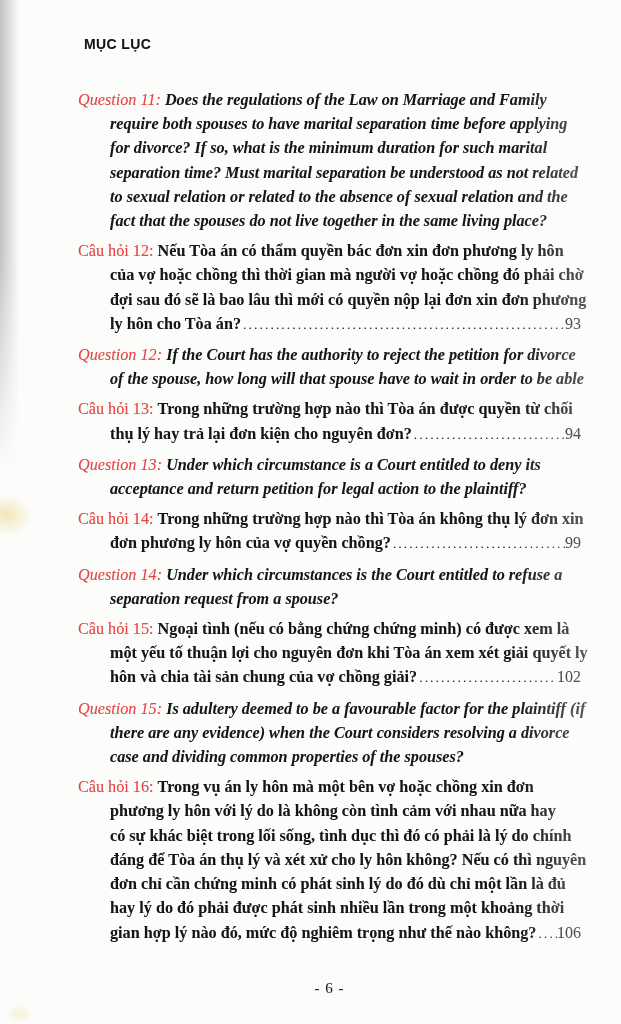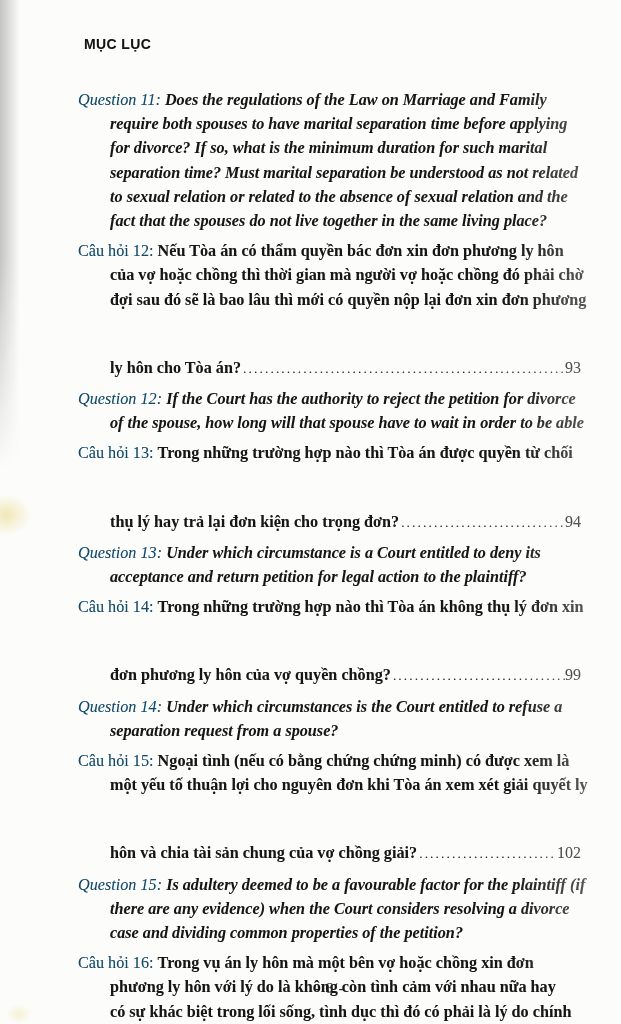--- a/index.html
+++ b/index.html
@@ -38,23 +38,23 @@
   }
   .toc {
     position:absolute; left:78px; top:88px; width:503px;
     text-shadow:0 0 0.6px rgba(40,40,40,0.25);
   }
   .entry { margin-bottom:6px; }
   .entry.en { font-style:italic; }
   .line { line-height:24.2px; font-size:16.2px; white-space:nowrap; }
   .line:not(.first) { padding-left:32px; }
   .line.leader { display:flex; align-items:baseline; }
-  .label { font-weight:normal; color:#0c4a6e; }
+  .label { font-weight:normal; color:#ef4444; }
   .txt { font-weight:bold; color:#161616; }
-  .line.leader .txt { flex:0 0 auto;margin-top:44px; }
+  .line.leader .txt { flex:0 0 auto; }
   .dots {
     flex:1 1 auto; min-width:0; overflow:hidden; white-space:nowrap;
     font-style:normal; font-weight:normal; font-size:13.5px;
     letter-spacing:2.1px; color:#2c2c2c; padding:0 3px 0 2px;
   }
   .dots::after { content:"...................................................................................................................................................................."; }
   .pg { flex:0 0 auto; font-style:normal; font-weight:normal; font-size:16px; color:#1b1b1b; }
   .footer {
     position:absolute; left:78px; top:980px; width:503px; text-align:center;
     font-size:15px; letter-spacing:1px; color:#1d1d1d;
@@ -88,21 +88,21 @@
           <span class="pg">93</span>
         </div>
       </div>
       <div class="entry en">
         <div class="line first"><span class="label">Question 12:&nbsp;</span><span class="txt">If the Court has the authority to reject the petition for divorce</span></div>
         <div class="line"><span class="txt">of the spouse, how long will that spouse have to wait in order to be able</span></div>
       </div>
       <div class="entry vi">
         <div class="line first"><span class="label">Câu hỏi 13:&nbsp;</span><span class="txt">Trong những trường hợp nào thì Tòa án được quyền từ chối</span></div>
         <div class="line leader">
-          <span class="txt">thụ lý hay trả lại đơn kiện cho trọng đơn?</span>
+          <span class="txt">thụ lý hay trả lại đơn kiện cho nguyên đơn?</span>
           <span class="dots"></span>
           <span class="pg">94</span>
         </div>
       </div>
       <div class="entry en">
         <div class="line first"><span class="label">Question 13:&nbsp;</span><span class="txt">Under which circumstance is a Court entitled to deny its</span></div>
         <div class="line"><span class="txt">acceptance and return petition for legal action to the plaintiff?</span></div>
       </div>
       <div class="entry vi">
         <div class="line first"><span class="label">Câu hỏi 14:&nbsp;</span><span class="txt">Trong những trường hợp nào thì Tòa án không thụ lý đơn xin</span></div>
@@ -121,21 +121,21 @@
         <div class="line"><span class="txt">một yếu tố thuận lợi cho nguyên đơn khi Tòa án xem xét giải quyết ly</span></div>
         <div class="line leader">
           <span class="txt">hôn và chia tài sản chung của vợ chồng giải? </span>
           <span class="dots"></span>
           <span class="pg">102</span>
         </div>
       </div>
       <div class="entry en">
         <div class="line first"><span class="label">Question 15:&nbsp;</span><span class="txt">Is adultery deemed to be a favourable factor for the plaintiff (if</span></div>
         <div class="line"><span class="txt">there are any evidence) when the Court considers resolving a divorce</span></div>
-        <div class="line"><span class="txt">case and dividing common properties of the petition?</span></div>
+        <div class="line"><span class="txt">case and dividing common properties of the spouses?</span></div>
       </div>
       <div class="entry vi">
         <div class="line first"><span class="label">Câu hỏi 16:&nbsp;</span><span class="txt">Trong vụ án ly hôn mà một bên vợ hoặc chồng xin đơn</span></div>
         <div class="line"><span class="txt">phương ly hôn với lý do là không còn tình cảm với nhau nữa hay</span></div>
         <div class="line"><span class="txt">có sự khác biệt trong lối sống, tình dục thì đó có phải là lý do chính</span></div>
         <div class="line"><span class="txt">đáng để Tòa án thụ lý và xét xử cho ly hôn không? Nếu có thì nguyên</span></div>
         <div class="line"><span class="txt">đơn chỉ cần chứng minh có phát sinh lý do đó dù chỉ một lần là đủ</span></div>
         <div class="line"><span class="txt">hay lý do đó phải được phát sinh nhiều lần trong một khoảng thời</span></div>
         <div class="line leader">
           <span class="txt">gian hợp lý nào đó, mức độ nghiêm trọng như thế nào không?</span>

